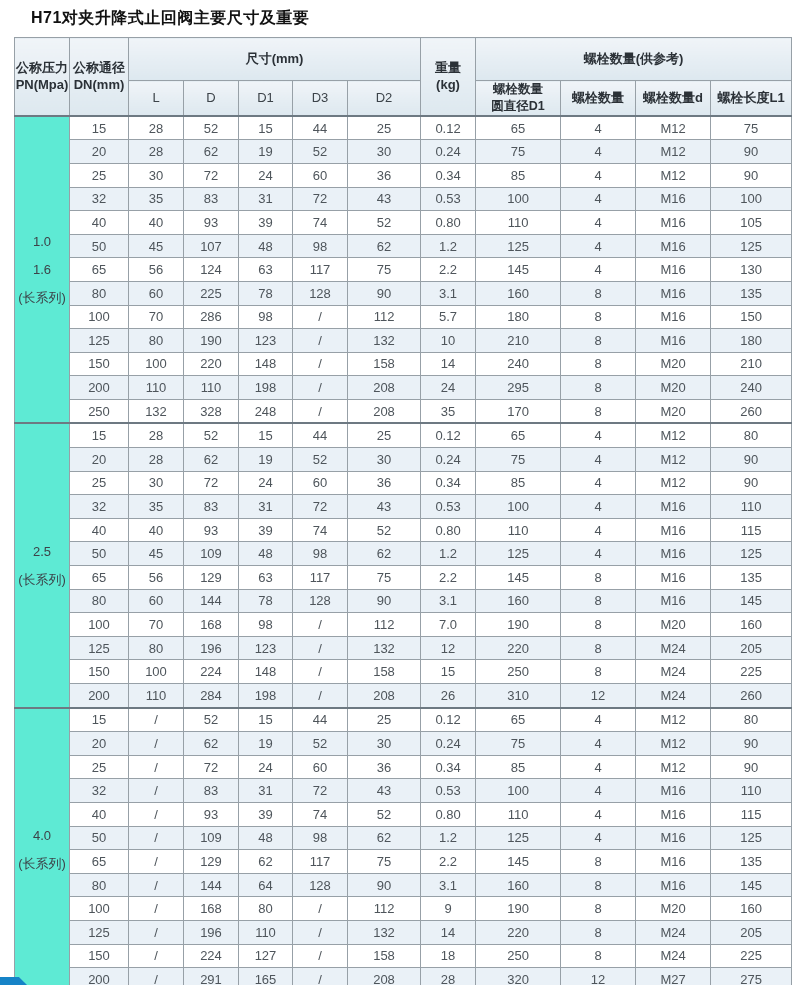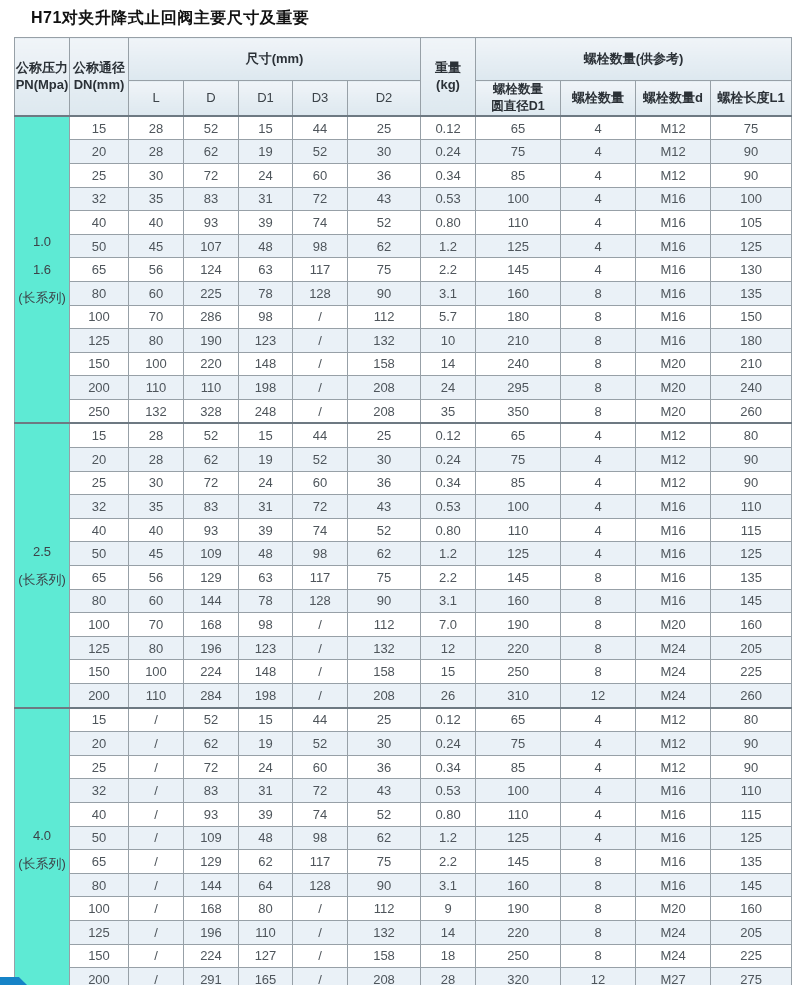--- a/index.html
+++ b/index.html
@@ -256,21 +256,21 @@
           <td>240</td>
         </tr>
         <tr>
           <td>250</td>
           <td>132</td>
           <td>328</td>
           <td>248</td>
           <td>/</td>
           <td>208</td>
           <td>35</td>
-          <td>350</td>
+          <td>170</td>
           <td>8</td>
           <td>M20</td>
           <td>260</td>
         </tr>
         <tr class="section-start">
           <td rowspan="12" class="pn-cell">2.5
 (长系列)</td>
           <td>15</td>
           <td>28</td>
           <td>52</td>

